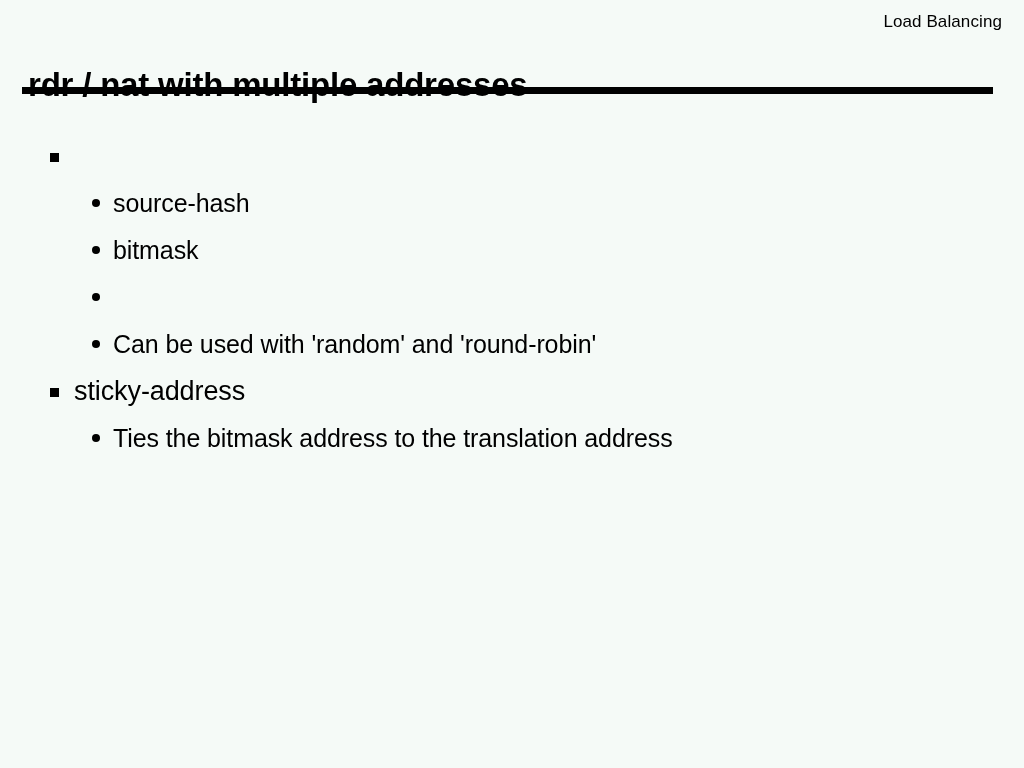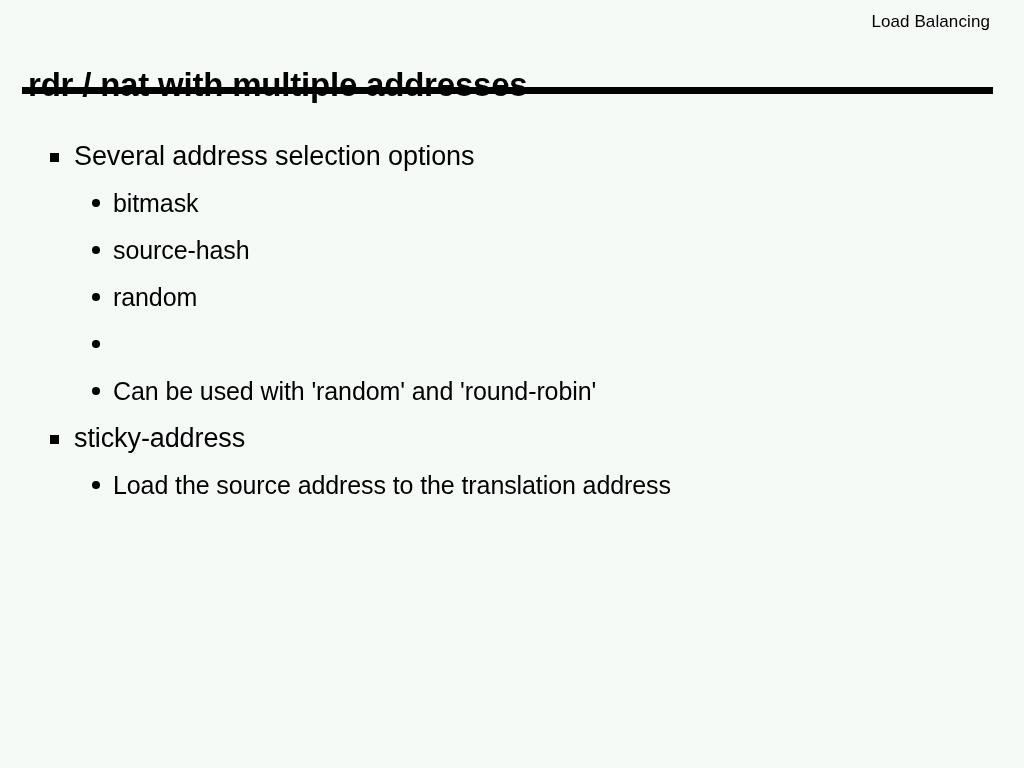--- a/index.html
+++ b/index.html
@@ -19,21 +19,21 @@
     position: relative;
     width: 1024px;
     height: 768px;
     background: #f5faf7;
   }
 
   
   .slide-kicker {
     position: absolute;
     top: 12px;
-    right: 34px;
+    right: 22px;
     font-size: 17px;
     line-height: 20px;
     letter-spacing: 0.1px;
     color: #000000;
     white-space: nowrap;
   }
   .slide-title {
     position: absolute;
     top: 44px;
     left: 28px;
@@ -118,51 +118,46 @@
   <div class="slide-kicker">Load Balancing</div>
 
   <h1 class="slide-title">rdr / nat with multiple addresses</h1>
 
   <div class="title-rule"></div>
 
   <div class="body">
 
     <div class="bullet lvl1">
       <span class="marker"></span>
-      <span class="text">Several address selection options</span>
-    </div>
-
-    <div class="bullet lvl2">
-      <span class="marker"></span>
-      <span class="text">bitmask</span>
     </div>
 
     <div class="bullet lvl2">
       <span class="marker"></span>
       <span class="text">source-hash</span>
     </div>
 
     <div class="bullet lvl2">
       <span class="marker"></span>
-      <span class="text">random</span>
+      <span class="text">bitmask</span>
     </div>
+
 
     <div class="bullet lvl2">
       <span class="marker"></span>
     </div>
 
     <div class="bullet lvl2">
       <span class="marker"></span>
       <span class="text">Can be used with 'random' and 'round-robin'</span>
     </div>
 
     <div class="bullet lvl1">
       <span class="marker"></span>
       <span class="text">sticky-address</span>
     </div>
 
     <div class="bullet lvl2">
       <span class="marker"></span>
-      <span class="text">Load the source address to the translation address</span>
+      <span class="text">Ties the bitmask address to the translation address</span>
     </div>
 
   </div>
 </div>
 
 </body></html>

